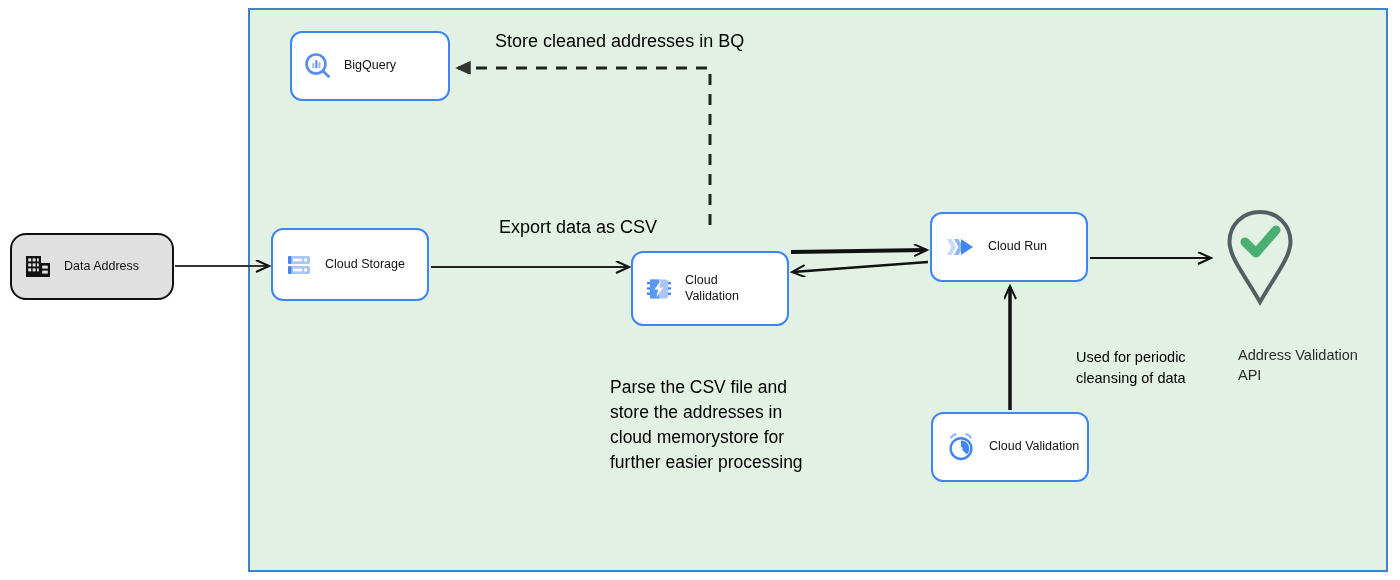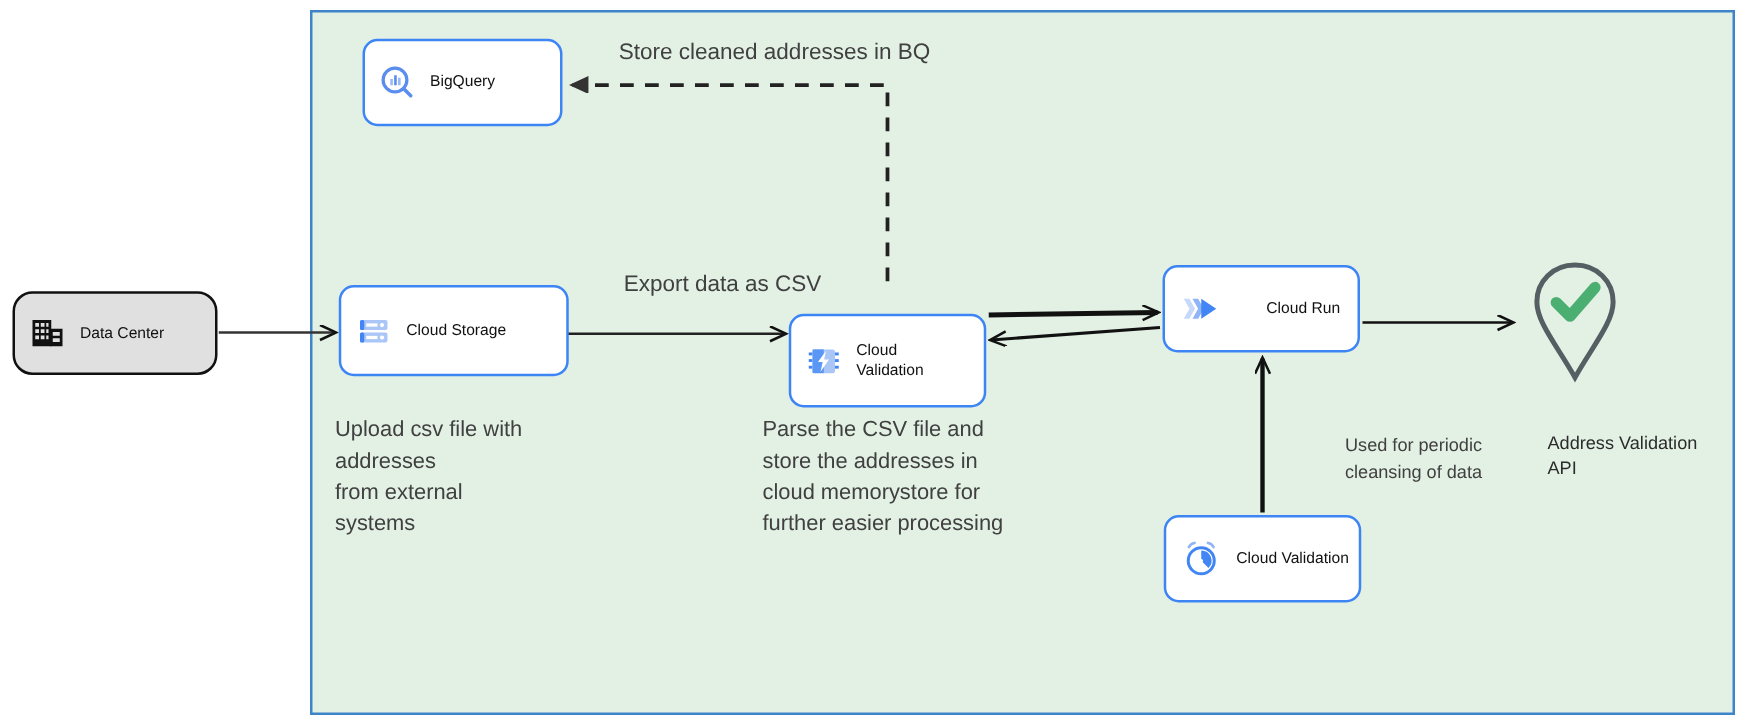--- a/index.html
+++ b/index.html
@@ -22,27 +22,27 @@
   .node .ico{flex:0 0 auto;display:flex;align-items:center;justify-content:center;}
   .node .lbl{font-size:12.5px;line-height:1.22;color:#111;}
 
   .node-datacenter{
     background:#e0e0e0;border:2.5px solid #111;border-radius:16px;
     left:10px;top:233px;width:164px;height:67px;
   }
   .node-datacenter .lbl{font-size:12.5px;}
 
   .node-bigquery{left:290px;top:31px;width:160px;height:70px;}
-  .node-storage{left:271px;top:228px;width:184px;height:73px;}
+  .node-storage{left:271px;top:228px;width:158px;height:73px;}
   .node-memorystore{left:631px;top:227px;width:158px;height:75px;margin-top:24px;}
-  .node-cloudrun{left:930px;top:212px;width:158px;height:70px;gap:25px;}
+  .node-cloudrun{left:930px;top:212px;width:158px;height:70px;}
   .node-scheduler{left:931px;top:412px;width:158px;height:70px;}
 
   
-  .caption{position:absolute;color:#404040;}
+  .caption{position:absolute;color:#000000;}
   .cap-export{left:455px;top:217px;font-size:18px;margin-left:44px;}
   .cap-store-bq{left:495px;top:31px;font-size:18px;}
   .cap-upload{left:268px;top:331px;font-size:17.5px;line-height:25px;width:230px;}
   .cap-parse{left:610px;top:331px;font-size:17.5px;line-height:25px;width:245px;}
   .cap-periodic{left:1076px;top:347px;font-size:14.5px;line-height:21px;width:180px;}
   .cap-api{left:1238px;top:325px;font-size:14.5px;line-height:20px;width:150px;color:#2b2b2b;margin-top:20px;}
 
   
   .pin-wrap{position:absolute;left:1216px;top:205px;width:90px;height:105px;}
 
@@ -108,21 +108,21 @@
             <rect x="8.6" y="10.4" width="3" height="3"></rect>
           <rect x="13" y="10.4" width="1.8" height="3"></rect>
           <rect x="4.2" y="15.4" width="3" height="3"></rect>
             <rect x="8.6" y="15.4" width="3" height="3"></rect>
           <rect x="13" y="15.4" width="1.8" height="3"></rect>
           <rect x="18.2" y="12.6" width="5.6" height="3"></rect>
           <rect x="18.2" y="17.6" width="5.6" height="3"></rect>
         </g>
       </svg>
     </span>
-    <span class="lbl">Data Center</span>
+    <span class="lbl">Data Address</span>
   </div>
 
   <div class="node node-bigquery">
     <span class="ico" style="width:52px;">
       <svg width="30" height="30" viewBox="0 0 30 30">
         <circle cx="13" cy="13" r="9.5" fill="none" stroke="#5b8def" stroke-width="2.6"></circle>
         <rect x="9.2" y="12.2" width="2.1" height="5" fill="#9db9f3"></rect>
         <rect x="12.3" y="9.2" width="2.1" height="8" fill="#5b8def"></rect>
         <rect x="15.4" y="11.2" width="2.1" height="6" fill="#9db9f3"></rect>
         <line x1="20" y1="20" x2="25.6" y2="25.6" stroke="#5b8def" stroke-width="2.8" stroke-linecap="round"></line>
@@ -197,26 +197,22 @@
     <svg width="90" height="105" viewBox="0 0 90 105">
       <path d="M44,7 C26.5,7 13.5,20 13.5,36.5 C13.5,53 30,72 44,97 C58,72 74.5,53 74.5,36.5 C74.5,20 61.5,7 44,7 Z" fill="none" stroke="#555f63" stroke-width="4"></path>
       <path d="M29,37 L40,48 L60,25" fill="none" stroke="#4caf72" stroke-width="9" stroke-linecap="round" stroke-linejoin="round"></path>
     </svg>
   </div>
 
   <div class="caption cap-export">Export data as CSV</div>
 
   <div class="caption cap-store-bq">Store cleaned addresses in BQ</div>
 
-  <div class="caption cap-upload" style="white-space:pre-line;">Upload csv file with
-addresses
-from external
-systems</div>
-
-  <div class="caption cap-parse" style="white-space:pre-line;">Parse the CSV file and
+
+  <div class="caption cap-parse" style="white-space:pre-line;margin-top:44px;">Parse the CSV file and
 store the addresses in
 cloud  memorystore for
 further easier processing</div>
 
   <div class="caption cap-periodic" style="white-space:pre-line;">Used for periodic
 cleansing of data</div>
 
   <div class="caption cap-api" style="white-space:pre-line;">Address Validation
 API</div>
 

